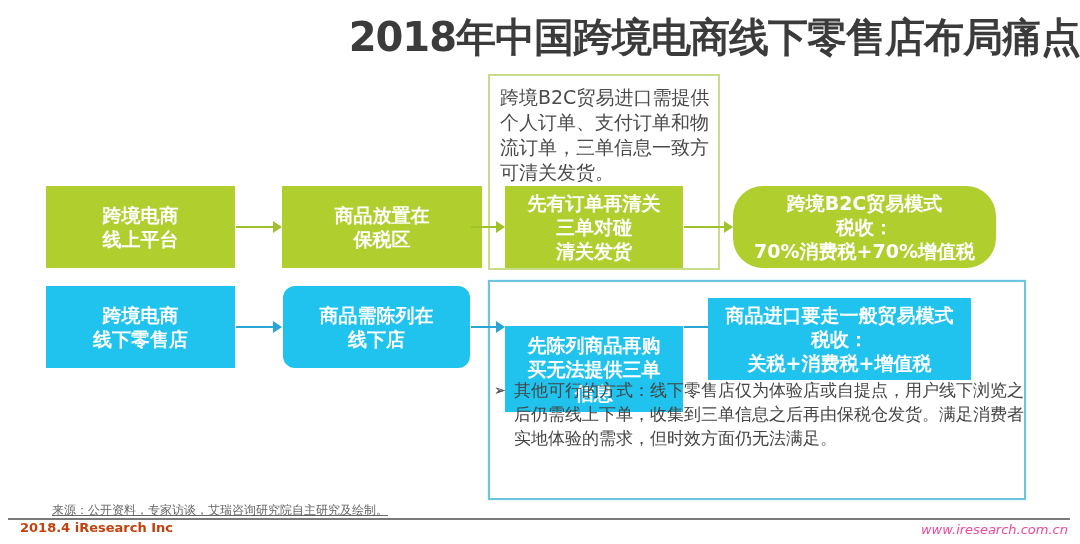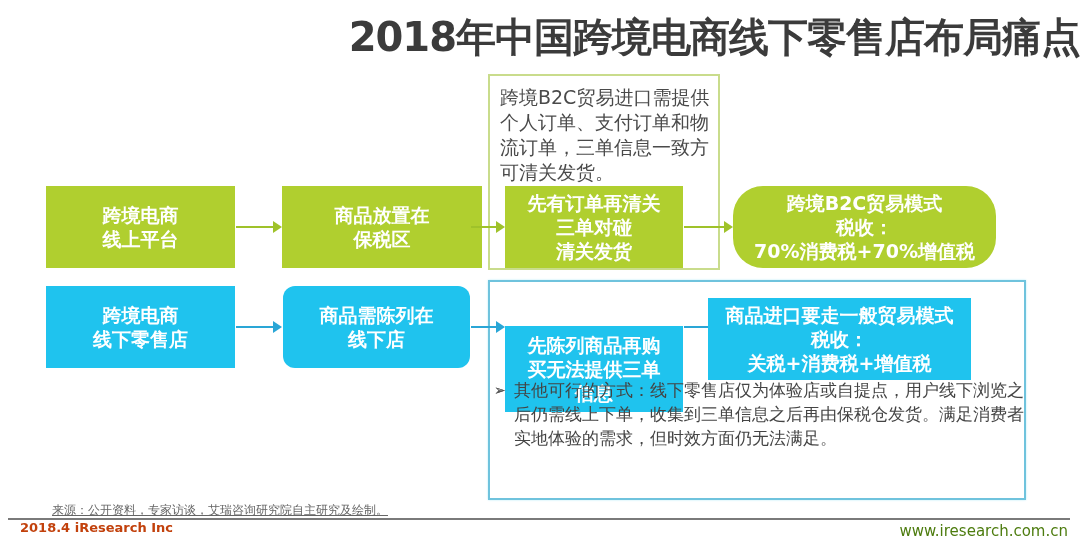--- a/index.html
+++ b/index.html
@@ -45,21 +45,21 @@
   }
   .bullet { position:relative; padding-left:20px; }
   .bullet .marker { position:absolute; left:0; top:0; color:#555; font-size:14px; }
   .footer-source {
     position:absolute; left:8px; top:502px; font-size:12px; color:#666; text-decoration:underline;margin-left:44px;
   }
   .footer-line {
     position:absolute; left:8px; top:518px; width:1062px; height:2px; background:#7a7a7a;
   }
   .footer-left { position:absolute; left:20px; top:520px; font-size:13px; color:#c2410c;font-weight:bold; }
-  .footer-right { position:absolute; right:12px; top:522px; font-size:15px; color:#4d7c0f; }
+  .footer-right { position:absolute; right:12px; top:522px; font-size:13px; color:#ec4899;font-style:italic; }
 </style>
 </head>
 <body>
 
 <div class="title">2018年中国跨境电商线下零售店布局痛点</div>
 
 <div class="outline green" style="left:488px; top:74px; width:232px; height:196px;"></div>
 <div class="note" style="left:500px; top:85px; width:212px;">跨境B2C贸易进口需提供个人订单、支付订单和物流订单，三单信息一致方可清关发货。</div>
 
 <div class="outline blue" style="left:488px; top:280px; width:538px; height:220px;"></div>

